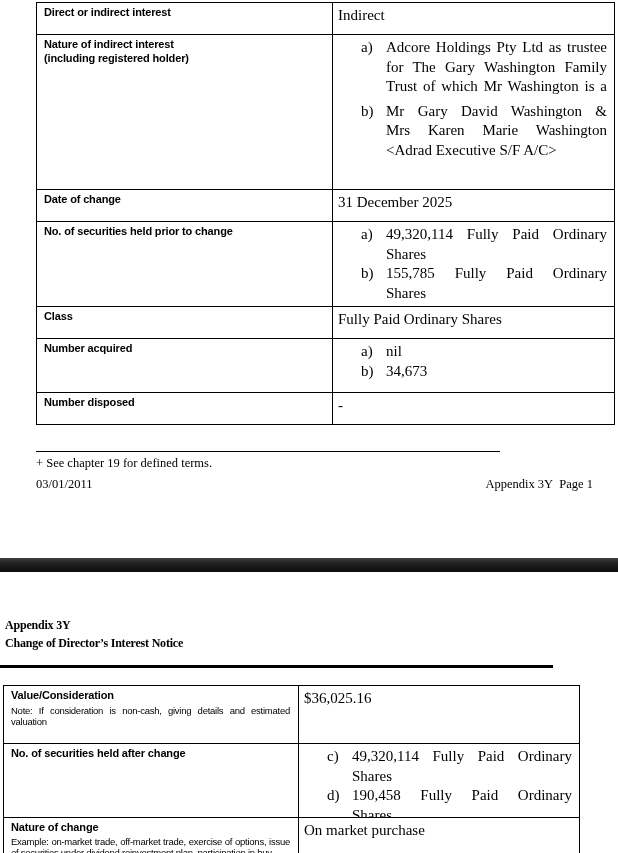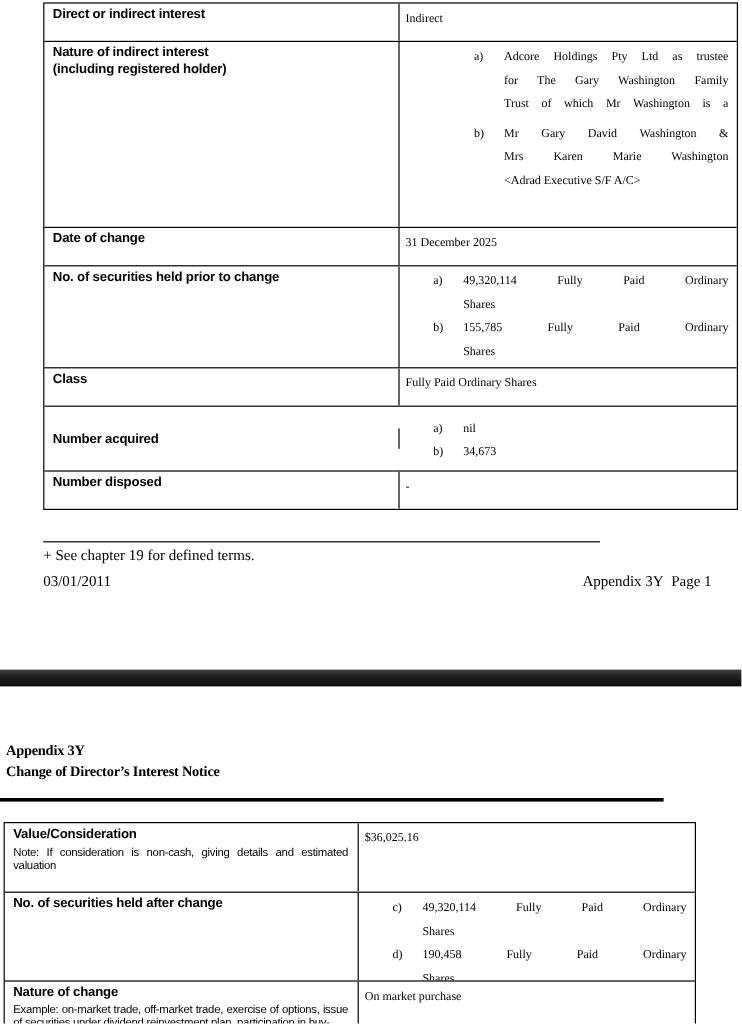--- a/index.html
+++ b/index.html
@@ -19,46 +19,46 @@
   .lc {
     border-right: 1.5px solid #000;
     padding: 3px 8px 0 7px;
     font-family: "Liberation Sans", sans-serif;
     font-weight: bold;
     font-size: 11px;
     line-height: 13.5px;
     letter-spacing: -0.15px;
     flex: none;
   }
-  .rc { flex: 1; padding: 3px 7px 0 5px; font-size: 10px; line-height: 19.5px; }
+  .rc { flex: 1; padding: 3px 7px 0 5px; font-size: 15px; line-height: 19.5px; }
 
   .note {
     font-weight: normal;
     font-size: 9.5px;
     line-height: 11px;
     letter-spacing: -0.25px;
     margin-top: 2px;
   }
   .jl  { text-align: justify; text-align-last: justify; }
   .last{ text-align: left; text-align-last: left; }
 
   .li { display: flex; padding-left: 23px; }
   .li .mk { width: 25px; flex: none; }
   .li .li-body { flex: 1; }
   .pgap { margin-top: 5px; }
 
   
   .t1 { left: 36px; top: 2px; width: 579px; }
   .t1 .lc { width: 296px; }
   .t1 .r1 { height: 31px; }
-  .t1 .r2 { height: 155px; gap: 34px; }
+  .t1 .r2 { height: 155px; }
   .t1 .r3 { height: 32px; }
   .t1 .r4 { height: 85px; }
   .t1 .r5 { height: 32px; }
-  .t1 .r6 { height: 54px; align-items: center; }
+  .t1 .r6 { height: 54px; }
   .t1 .r7 { height: 32px; }
 
   
   .rule1 { position: absolute; left: 36px; top: 451px; width: 464px; height: 1.2px; background: #000; }
   .footnote { position: absolute; left: 36px; top: 456px; font-size: 12.5px; }
   .pfooter {
     position: absolute; left: 36px; right: 25px; top: 477px;
     display: flex; justify-content: space-between;
     font-size: 12.5px;
   }

